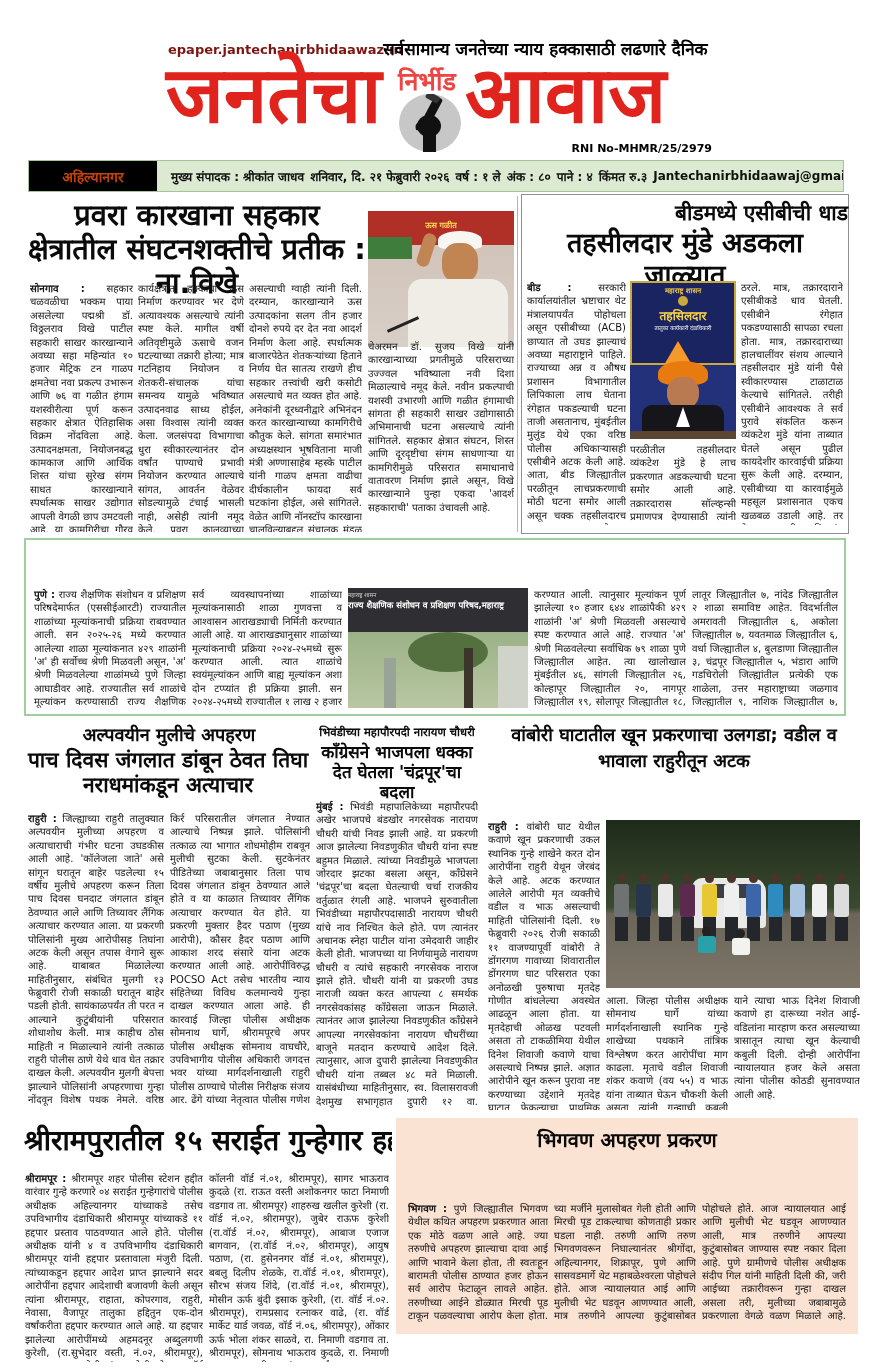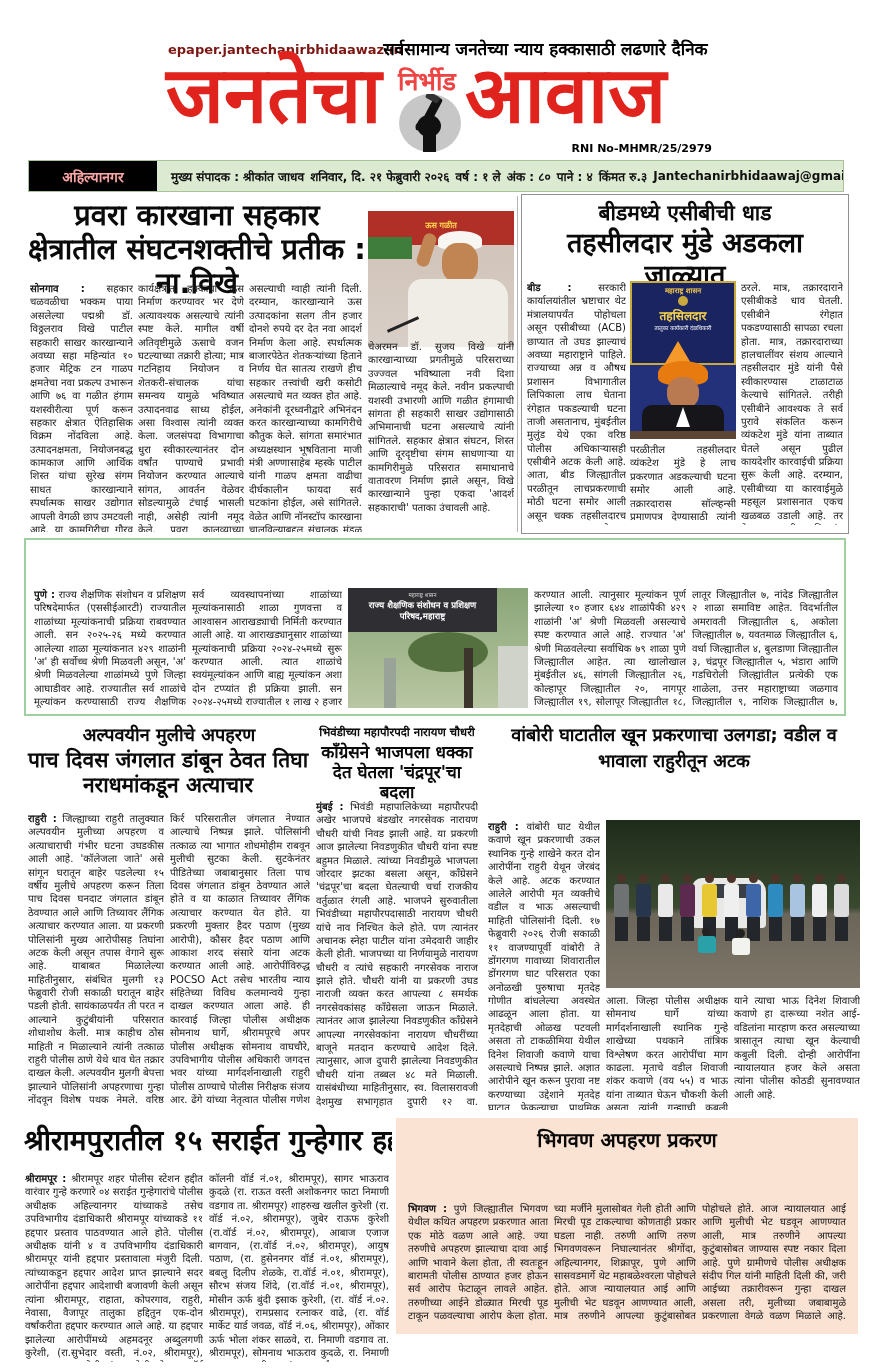--- a/index.html
+++ b/index.html
@@ -13,21 +13,21 @@
   .photo{overflow:hidden;background:#cfc6bd;}
   
   .m-url{font-size:13px;font-weight:bold;color:#7b1612;}
   .m-tagline{font-size:17px;font-weight:bold;color:#000;}
   .m-title{font-weight:bold;color:#e0231c;font-size:78px;line-height:1;}
   .m-mid{font-weight:bold;color:#ef4444;font-size:25px;}
   .m-rni{font-size:11px;font-weight:bold;color:#000;text-align:right;}
   .logo-circle{width:62px;height:58px;border-radius:50%;background:#c7c7c7;}
   
   .infobar{display:flex;align-items:stretch;background:#dcead2;border:1px solid #a9c29a;font-size:12px;font-weight:bold;}
-  .infobar .ed{background:#000;color:#fca5a5;display:flex;align-items:center;justify-content:center;width:128px;font-size:14px;}
+  .infobar .ed{background:#000;color:#c2410c;display:flex;align-items:center;justify-content:center;width:128px;font-size:14px;}
   .infobar .items{flex:1;display:flex;align-items:center;justify-content:space-between;padding:0 14px;gap:6px;white-space:nowrap;overflow:hidden;}
   
   .box2{border:1px solid #8f8f8f;background:#fff;}
   .greenbox{border:2px solid #9fcf9f;background:#fff;}
   .pinkbox{background:#fbe3d4;}
   .vline{width:1px;background:#b5b5b5;}
   
   .person{position:absolute;top:64px;width:15px;height:33px;border-radius:3px;}
   .person::before{content:"";position:absolute;top:-10px;left:3px;width:9px;height:9px;border-radius:50%;background:#4a3328;}
   .person::after{content:"";position:absolute;bottom:-24px;left:1px;width:13px;height:24px;background:#23262b;}
@@ -94,21 +94,21 @@
       <span>कार्यक्षेत्रात हक्काचा ऊस निर्माण करण्यावर भर देणे अत्यावश्यक असल्याचे त्यांनी स्पष्ट केले. मागील वर्षी अतिवृष्टीमुळे ऊसाचे वजन घटल्याच्या तक्रारी होत्या; मात्र गटनिहाय नियोजन व शेतकरी-संचालक यांचा समन्वय यामुळे भविष्यात उत्पादनवाढ साध्य होईल, असा विश्वास त्यांनी व्यक्त केला. जलसंपदा विभागाचा धुरा स्वीकारल्यानंतर दोन वर्षांत पाण्याचे प्रभावी नियोजन करण्यात आल्याचे सांगत, आवर्तन वेळेवर सोडल्यामुळे टंचाई भासली नाही, असेही त्यांनी नमूद केले. प्रवरा कालव्याच्या नूतनीकरणासाठी १५० कोटी रुपयांचा निधी उपलब्ध झाला असून प्रत्येक शेतकऱ्यापर्यंत पाणी पोहोचविण्यासाठी प्रयत्न सुरू</span>
     </div>
     <div class="abs bt" style="left:249px;top:282px;width:113px;height:250px;">
       <span>असल्याची ग्वाही त्यांनी दिली. दरम्यान, कारखान्याने ऊस उत्पादकांना सलग तीन हजार दोनशे रुपये दर देत नवा आदर्श निर्माण केला आहे. स्पर्धात्मक बाजारपेठेत शेतकऱ्यांच्या हिताने निर्णय घेत सातत्य राखणे हीच सहकार तत्त्वांची खरी कसोटी असल्याचे मत व्यक्त होत आहे. अनेकांनी दूरध्वनीद्वारे अभिनंदन करत कारखान्याच्या कामगिरीचे कौतुक केले. सांगता समारंभात अध्यक्षस्थान भूषविताना माजी मंत्री अण्णासाहेब म्हस्के पाटील यांनी गाळप क्षमता वाढीचा दीर्घकालीन फायदा सर्व घटकांना होईल, असे सांगितले. वेळेत आणि नॉनस्टॉप कारखाना चालविल्याबद्दल संचालक मंडळ व कामगारांचे त्यांनी अभिनंदन केले.</span>
     </div>
   </div>
 
   <div class="abs vline" style="left:517px;top:196px;height:336px;"></div>
 
   <div class="abs box2" style="left:521px;top:194px;width:326px;height:338px;">
-    <div class="abs kicker" style="left:0;top:3px;width:100%;font-size:21px;">बीडमध्ये एसीबीची धाड</div>
+    <div class="abs kicker" style="left:0;top:3px;width:100%;font-size:21px;text-align:right;">बीडमध्ये एसीबीची धाड</div>
     <div class="abs hl" style="left:0;top:32px;width:100%;font-size:27px;">तहसीलदार मुंडे अडकला जाळ्यात</div>
     <div class="abs bt" style="left:5px;top:86px;width:99px;height:244px;">
       <span class="dl">बीड :</span>
       <span>सरकारी कार्यालयांतील भ्रष्टाचार थेट मंत्रालयापर्यंत पोहोचला असून एसीबीच्या (ACB) छाप्यात तो उघड झाल्याचं अवघ्या महाराष्ट्राने पाहिले. राज्याच्या अन्न व औषध प्रशासन विभागातील लिपिकाला लाच घेताना रंगेहात पकडल्याची घटना ताजी असतानाच, मुंबईतील मुलुंड येथे एका वरिष्ठ पोलीस अधिकाऱ्यासही एसीबीने अटक केली आहे. आता, बीड जिल्ह्यातील परळीतून लाचप्रकरणाची मोठी घटना समोर आली असून चक्क तहसीलदारच जाळ्यात अडकला आहे.</span>
     </div>
     <div class="abs photo" style="left:108px;top:86px;width:106px;height:158px;background:#23307a;">
       <div class="abs" style="left:0;top:0;width:106px;height:84px;background:#1a2460;border:2px solid #caa93c;box-sizing:border-box;text-align:center;color:#fff;">
         <div style="font-size:7px;color:#f4c84a;font-weight:bold;margin-top:3px;">महाराष्ट्र शासन</div>
         <div style="width:10px;height:10px;border-radius:50%;background:#caa93c;margin:1px auto;"></div>
         <div style="font-size:12px;color:#f8d44c;font-weight:bold;">तहसिलदार</div>
@@ -131,21 +131,21 @@
 
   <div class="abs greenbox" style="left:24px;top:538px;width:818px;height:174px;">
     <div class="abs bt" style="left:8px;top:48px;width:152px;height:120px;">
       <span class="dl">पुणे :</span>
       <span>राज्य शैक्षणिक संशोधन व प्रशिक्षण परिषदेमार्फत (एससीईआरटी) राज्यातील शाळांच्या मूल्यांकनाची प्रक्रिया राबवण्यात आली. सन २०२५-२६ मध्ये करण्यात आलेल्या शाळा मूल्यांकनात ४२९ शाळांनी 'अ' ही सर्वोच्च श्रेणी मिळवली असून, 'अ' श्रेणी मिळवलेल्या शाळांमध्ये पुणे जिल्हा आघाडीवर आहे. राज्यातील सर्व शाळांचे मूल्यांकन करण्यासाठी राज्य शैक्षणिक संशोधन आणि प्रशिक्षण परिषदेत शाळा मानक प्राधिकरणाची स्थापना करण्यात आली आहे. त्या अंतर्गत सर्व माध्यमांच्या आणि</span>
     </div>
     <div class="abs bt" style="left:166px;top:48px;width:150px;height:120px;">
       <span>सर्व व्यवस्थापनांच्या शाळांच्या मूल्यांकनासाठी शाळा गुणवत्ता व आश्वासन आराखड्याची निर्मिती करण्यात आली आहे. या आराखड्यानुसार शाळांच्या मूल्यांकनाची प्रक्रिया २०२४-२५मध्ये सुरू करण्यात आली. त्यात शाळांचे स्वयंमूल्यांकन आणि बाह्य मूल्यांकन अशा दोन टप्प्यांत ही प्रक्रिया झाली. सन २०२४-२५मध्ये राज्यातील १ लाख २ हजार ६७५ शाळांनी ऑनलाइन पद्धतीने स्वयंमूल्यांकन केले. स्वयंमूल्यांकनात सर्वाधिक गुण मिळवलेल्या शाळांपैकी १० हजार ७१२ शाळांची सन २०२५-२६मध्ये बाह्य मूल्यांकनासाठी निवड</span>
     </div>
     <div class="abs photo" style="left:322px;top:48px;width:180px;height:120px;background:linear-gradient(180deg,#8aa578 0%,#b9c7a2 100%);">
-      <div class="abs" style="left:0;top:0;width:149px;height:44px;background:#2f2f33;color:#fff;text-align:center;">
+      <div class="abs" style="left:0;top:0;width:180px;height:44px;background:#2f2f33;color:#fff;">
         <div style="font-size:5.5px;margin-top:3px;color:#ddd;">महाराष्ट्र शासन</div>
         <div style="font-size:8.5px;font-weight:bold;">राज्य शैक्षणिक संशोधन व प्रशिक्षण परिषद,महाराष्ट्र</div>
       </div>
       <div class="abs" style="left:60px;top:44px;width:80px;height:40px;background:#55703f;border-radius:50%;"></div>
       <div class="abs" style="left:116px;top:60px;width:9px;height:60px;background:#3c352c;"></div>
       <div class="abs" style="left:150px;top:58px;width:30px;height:62px;background:#cfd3c9;"></div>
       <div class="abs" style="left:36px;top:70px;width:12px;height:50px;background:#9aa398;"></div>
     </div>
     <div class="abs bt" style="left:508px;top:48px;width:152px;height:120px;">
       <span>करण्यात आली. त्यानुसार मूल्यांकन पूर्ण झालेल्या १० हजार ६४४ शाळांपैकी ४२९ शाळांनी 'अ' श्रेणी मिळवली असल्याचे स्पष्ट करण्यात आले आहे. राज्यात 'अ' श्रेणी मिळवलेल्या सर्वाधिक ७९ शाळा पुणे जिल्ह्यातील आहेत. त्या खालोखाल मुंबईतील ४६, सांगली जिल्ह्यातील २६, कोल्हापूर जिल्ह्यातील २०, नागपूर जिल्ह्यातील १९, सोलापूर जिल्ह्यातील १८, सातारा जिल्ह्यातील १७ शाळांचा समावेश आहे. मराठवाड्यातील धाराशिव आणि छत्रपती संभाजीनगर या जिल्ह्यांतील प्रत्येकी १६ शाळा, तर जालना जिल्ह्यातील ११, बीड जिल्ह्यातील १२,</span>

